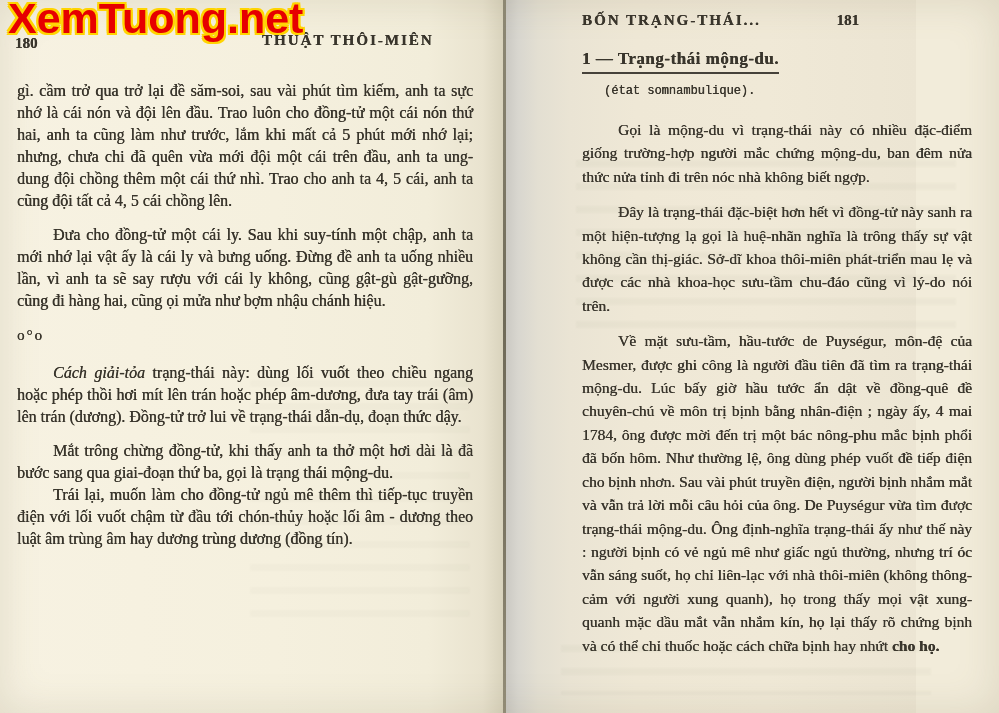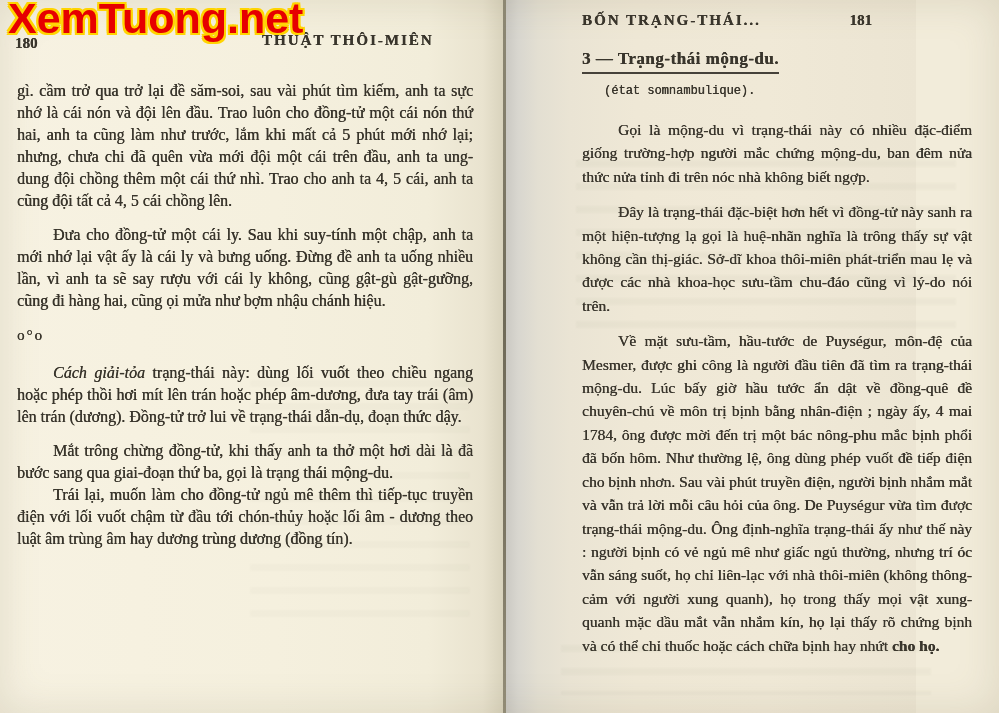--- a/index.html
+++ b/index.html
@@ -42,21 +42,21 @@
   }
   .indent{text-indent:36px;}
   .mb1{margin-bottom:12px !important;}
   .separator{
     text-align:center;font-size:15px;letter-spacing:2px;
     margin:12px 0 16px 0 !important;text-indent:0 !important;
   }
   
   .folio{position:absolute;font-size:15px;font-weight:bold;text-shadow:0.3px 0 0 currentColor;}
   .lp-folio{left:15px;top:35px;}
-  .rp-folio{right:44px;top:12px;}
+  .rp-folio{right:57px;top:12px;}
   .running-head{
     position:absolute;font-size:15px;font-weight:bold;letter-spacing:2px;
     text-shadow:0.3px 0 0 currentColor;white-space:nowrap;
   }
   .lp-head{left:262px;top:32px;text-align:right;}
   .rp-head{left:76px;top:12px;}
   .section-title{
     position:absolute;left:76px;top:49px;
     font-size:17px;font-weight:bold;letter-spacing:0.5px;
     border-bottom:2px solid #46423a;padding-bottom:3px;
@@ -112,21 +112,21 @@
 
     <div class="ghost ghost-softer" style="left:250px;top:380px;width:220px;height:240px;"></div>
   </div>
 
   <div class="spine"></div>
 
   <div class="page-right">
     <span class="running-head rp-head ink">BỐN TRẠNG-THÁI...</span>
     <span class="folio rp-folio ink">181</span>
 
-    <div class="section-title ink">3 — Trạng-thái mộng-du.</div>
+    <div class="section-title ink">1 — Trạng-thái mộng-du.</div>
     <div class="section-subtitle ink">(état somnambulique).</div>
 
     <div class="rp-text body-text ink">
       <p class="indent mb1">Gọi là mộng-du vì trạng-thái này có nhiều đặc-điểm giống trường-hợp người mắc chứng mộng-du, ban đêm nửa thức nửa tỉnh đi trên nóc nhà không biết ngợp.</p>
       <p class="indent mb1">Đây là trạng-thái đặc-biệt hơn hết vì đồng-tử này sanh ra một hiện-tượng lạ gọi là huệ-nhãn nghĩa là trông thấy sự vật không cần thị-giác. Sở-dĩ khoa thôi-miên phát-triển mau lẹ và được các nhà khoa-học sưu-tầm chu-đáo cũng vì lý-do nói trên.</p>
       <p class="indent"><span>Về mặt sưu-tầm, hầu-tước de Puységur, môn-đệ của Mesmer, được ghi công là người đầu tiên đã tìm ra trạng-thái mộng-du. Lúc bấy giờ hầu tước ẩn dật về đồng-quê đề chuyên-chú về môn trị bịnh bằng nhân-điện ; ngày ấy, 4 mai 1784, ông được mời đến trị một bác nông-phu mắc bịnh phổi đã bốn hôm. Như thường lệ, ông dùng phép vuốt đề tiếp điện cho bịnh nhơn. Sau vài phút truyền điện, người bịnh nhắm mắt và vẫn trả lời mỗi câu hỏi của ông. De Puységur vừa tìm được trạng-thái mộng-du. Ông định-nghĩa trạng-thái ấy như thế này : người bịnh có vẻ ngủ mê như giấc ngủ thường, nhưng trí óc vẫn sáng suốt, họ chỉ liên-lạc với nhà thôi-miên (không thông-cảm với người xung quanh), họ trong thấy mọi vật xung-quanh mặc dầu mắt vẫn nhắm kín, họ lại thấy rõ chứng bịnh và có thể chỉ thuốc hoặc cách chữa bịnh hay nhứt </span><b>cho họ.</b></p>
     </div>
 
     <div class="ghost ghost-soft" style="left:70px;top:160px;width:380px;height:170px;"></div>
     <div class="ghost ghost-soft" style="left:55px;top:645px;width:370px;height:50px;"></div>

